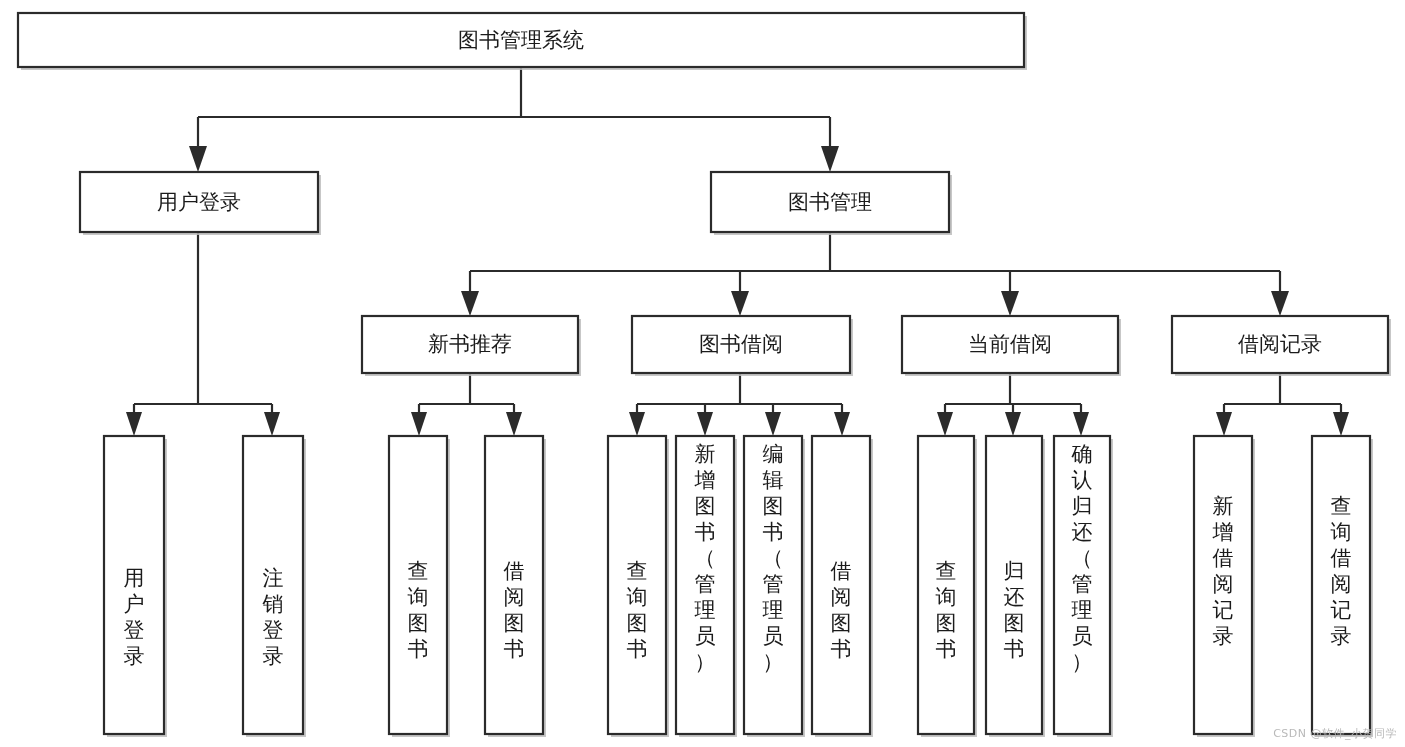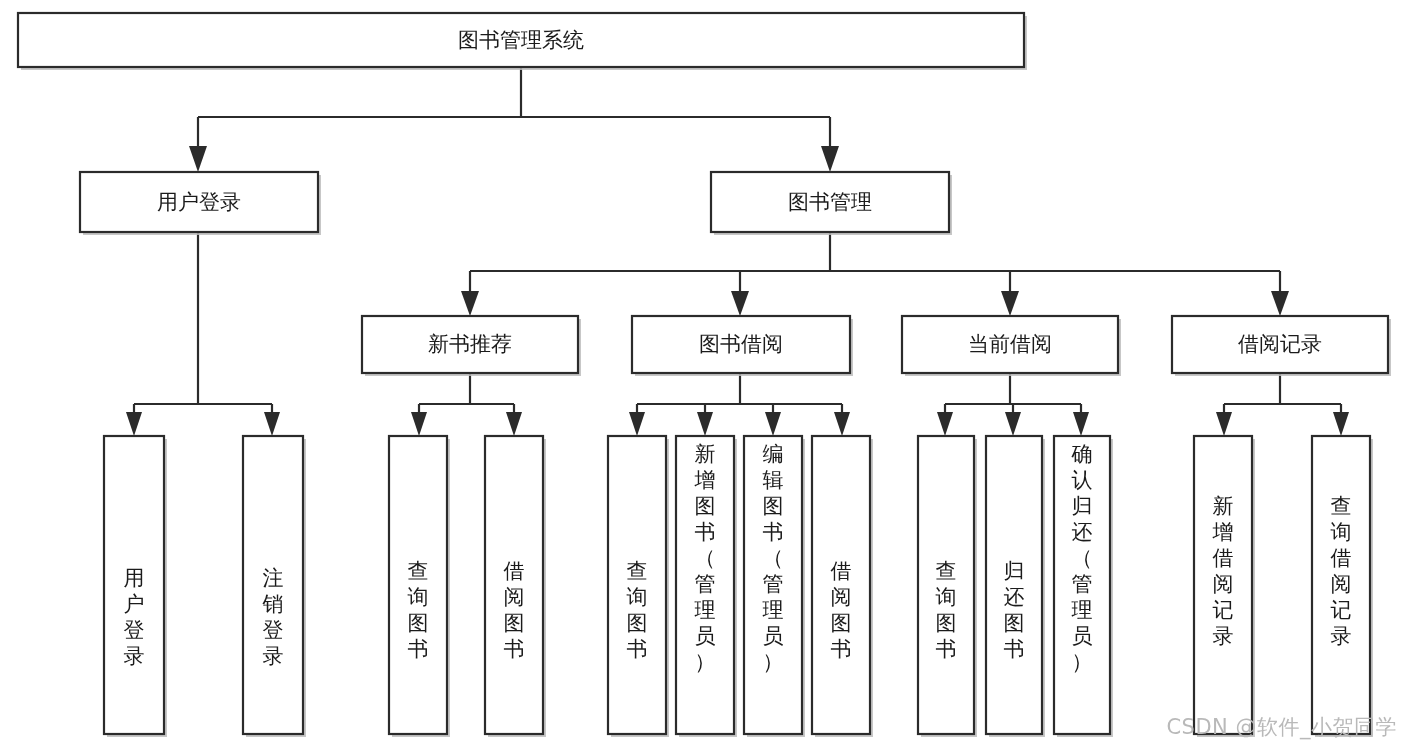--- a/index.html
+++ b/index.html
@@ -16,21 +16,21 @@
     fill:#1b1b1b;font-family:"DejaVu Sans","Liberation Sans",sans-serif;
     font-size:21px;text-anchor:middle;dominant-baseline:middle;
   }
   .lbl-v{
     fill:#1b1b1b;font-family:"DejaVu Sans","Liberation Sans",sans-serif;
     font-size:21px;text-anchor:middle;
   }
   .watermark{
     position:absolute;right:8px;bottom:6px;
     font-family:"DejaVu Sans","Liberation Sans",sans-serif;
-    font-size:21px;color:#b9b9b9;letter-spacing:.5px;
+    font-size:11px;color:#b9b9b9;letter-spacing:.5px;
     white-space:nowrap;user-select:none;
   }
 </style>
 </head>
 <body>
 
 <svg id="canvas" viewBox="0 0 1405 747">
 
   <g>
 

